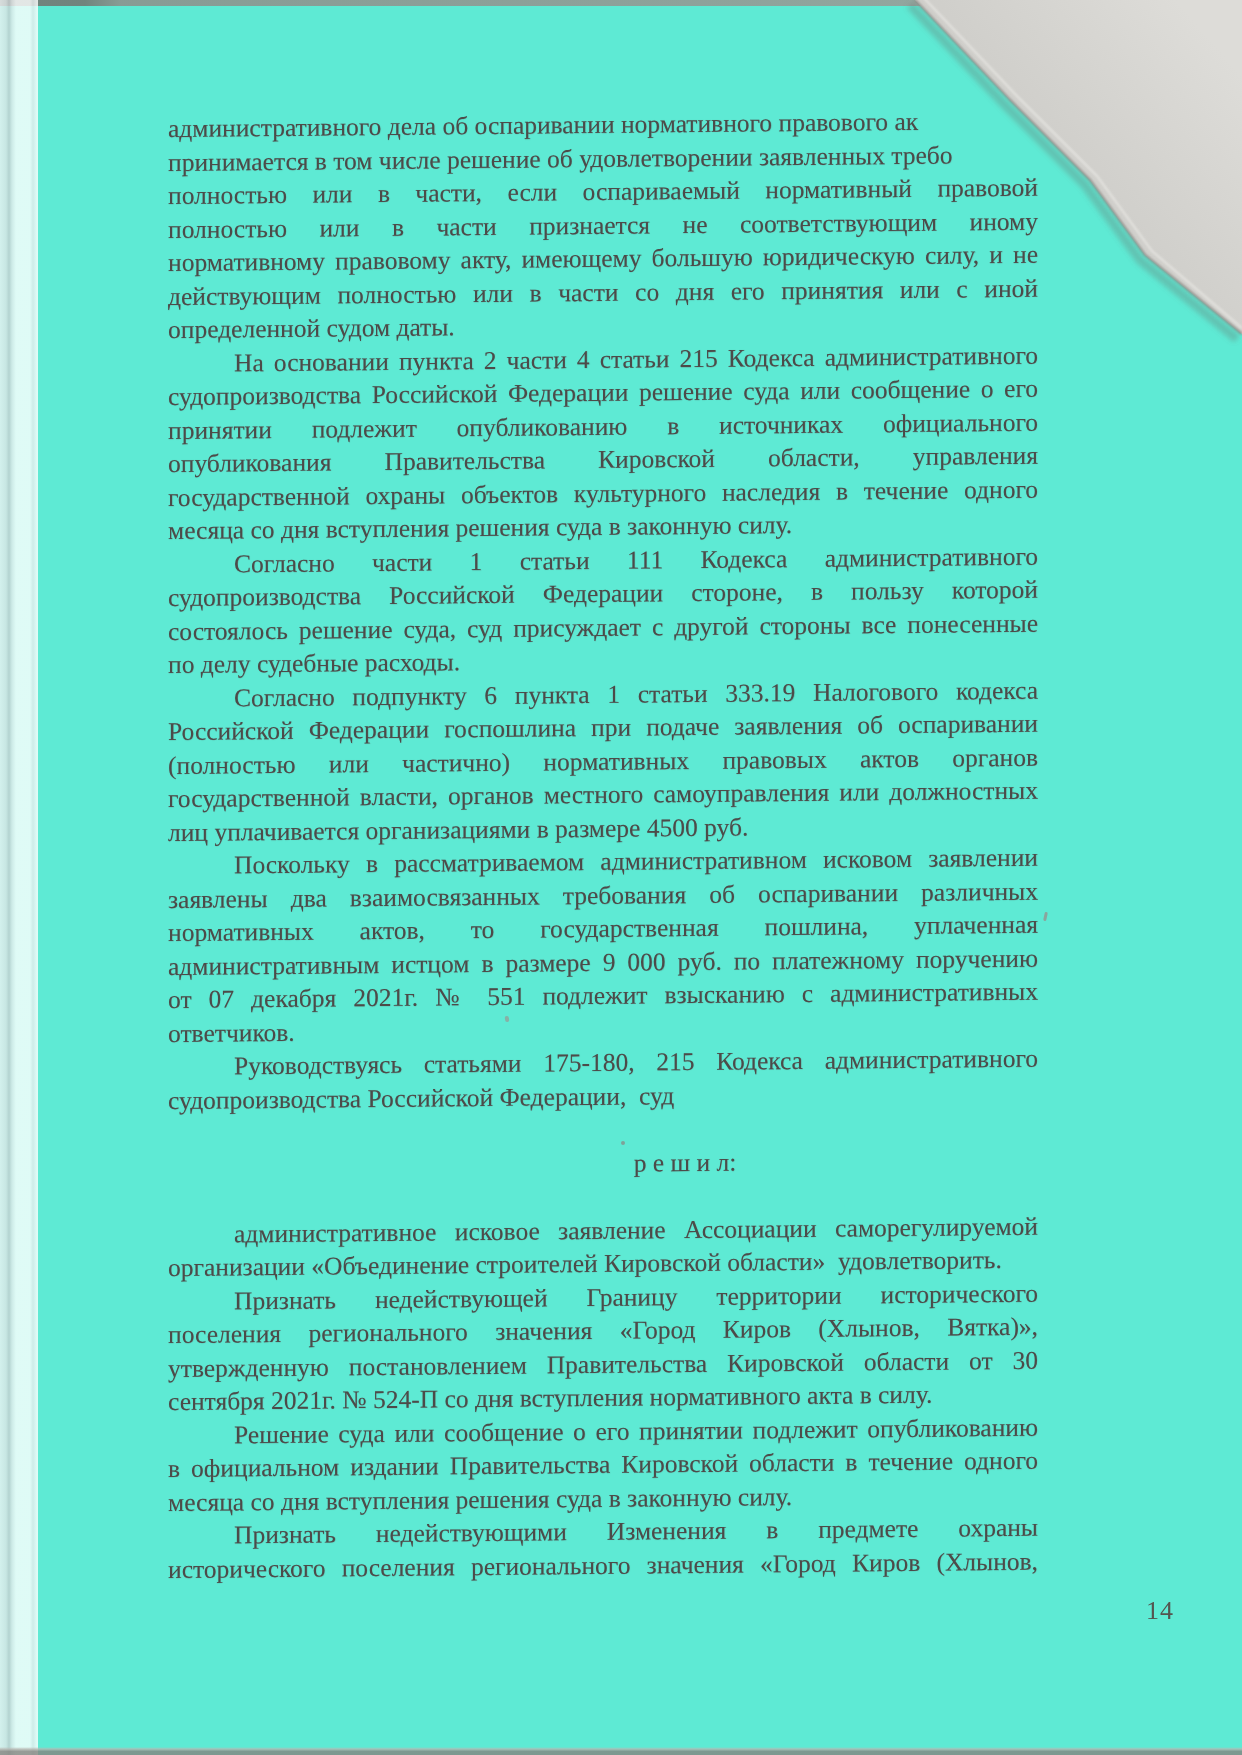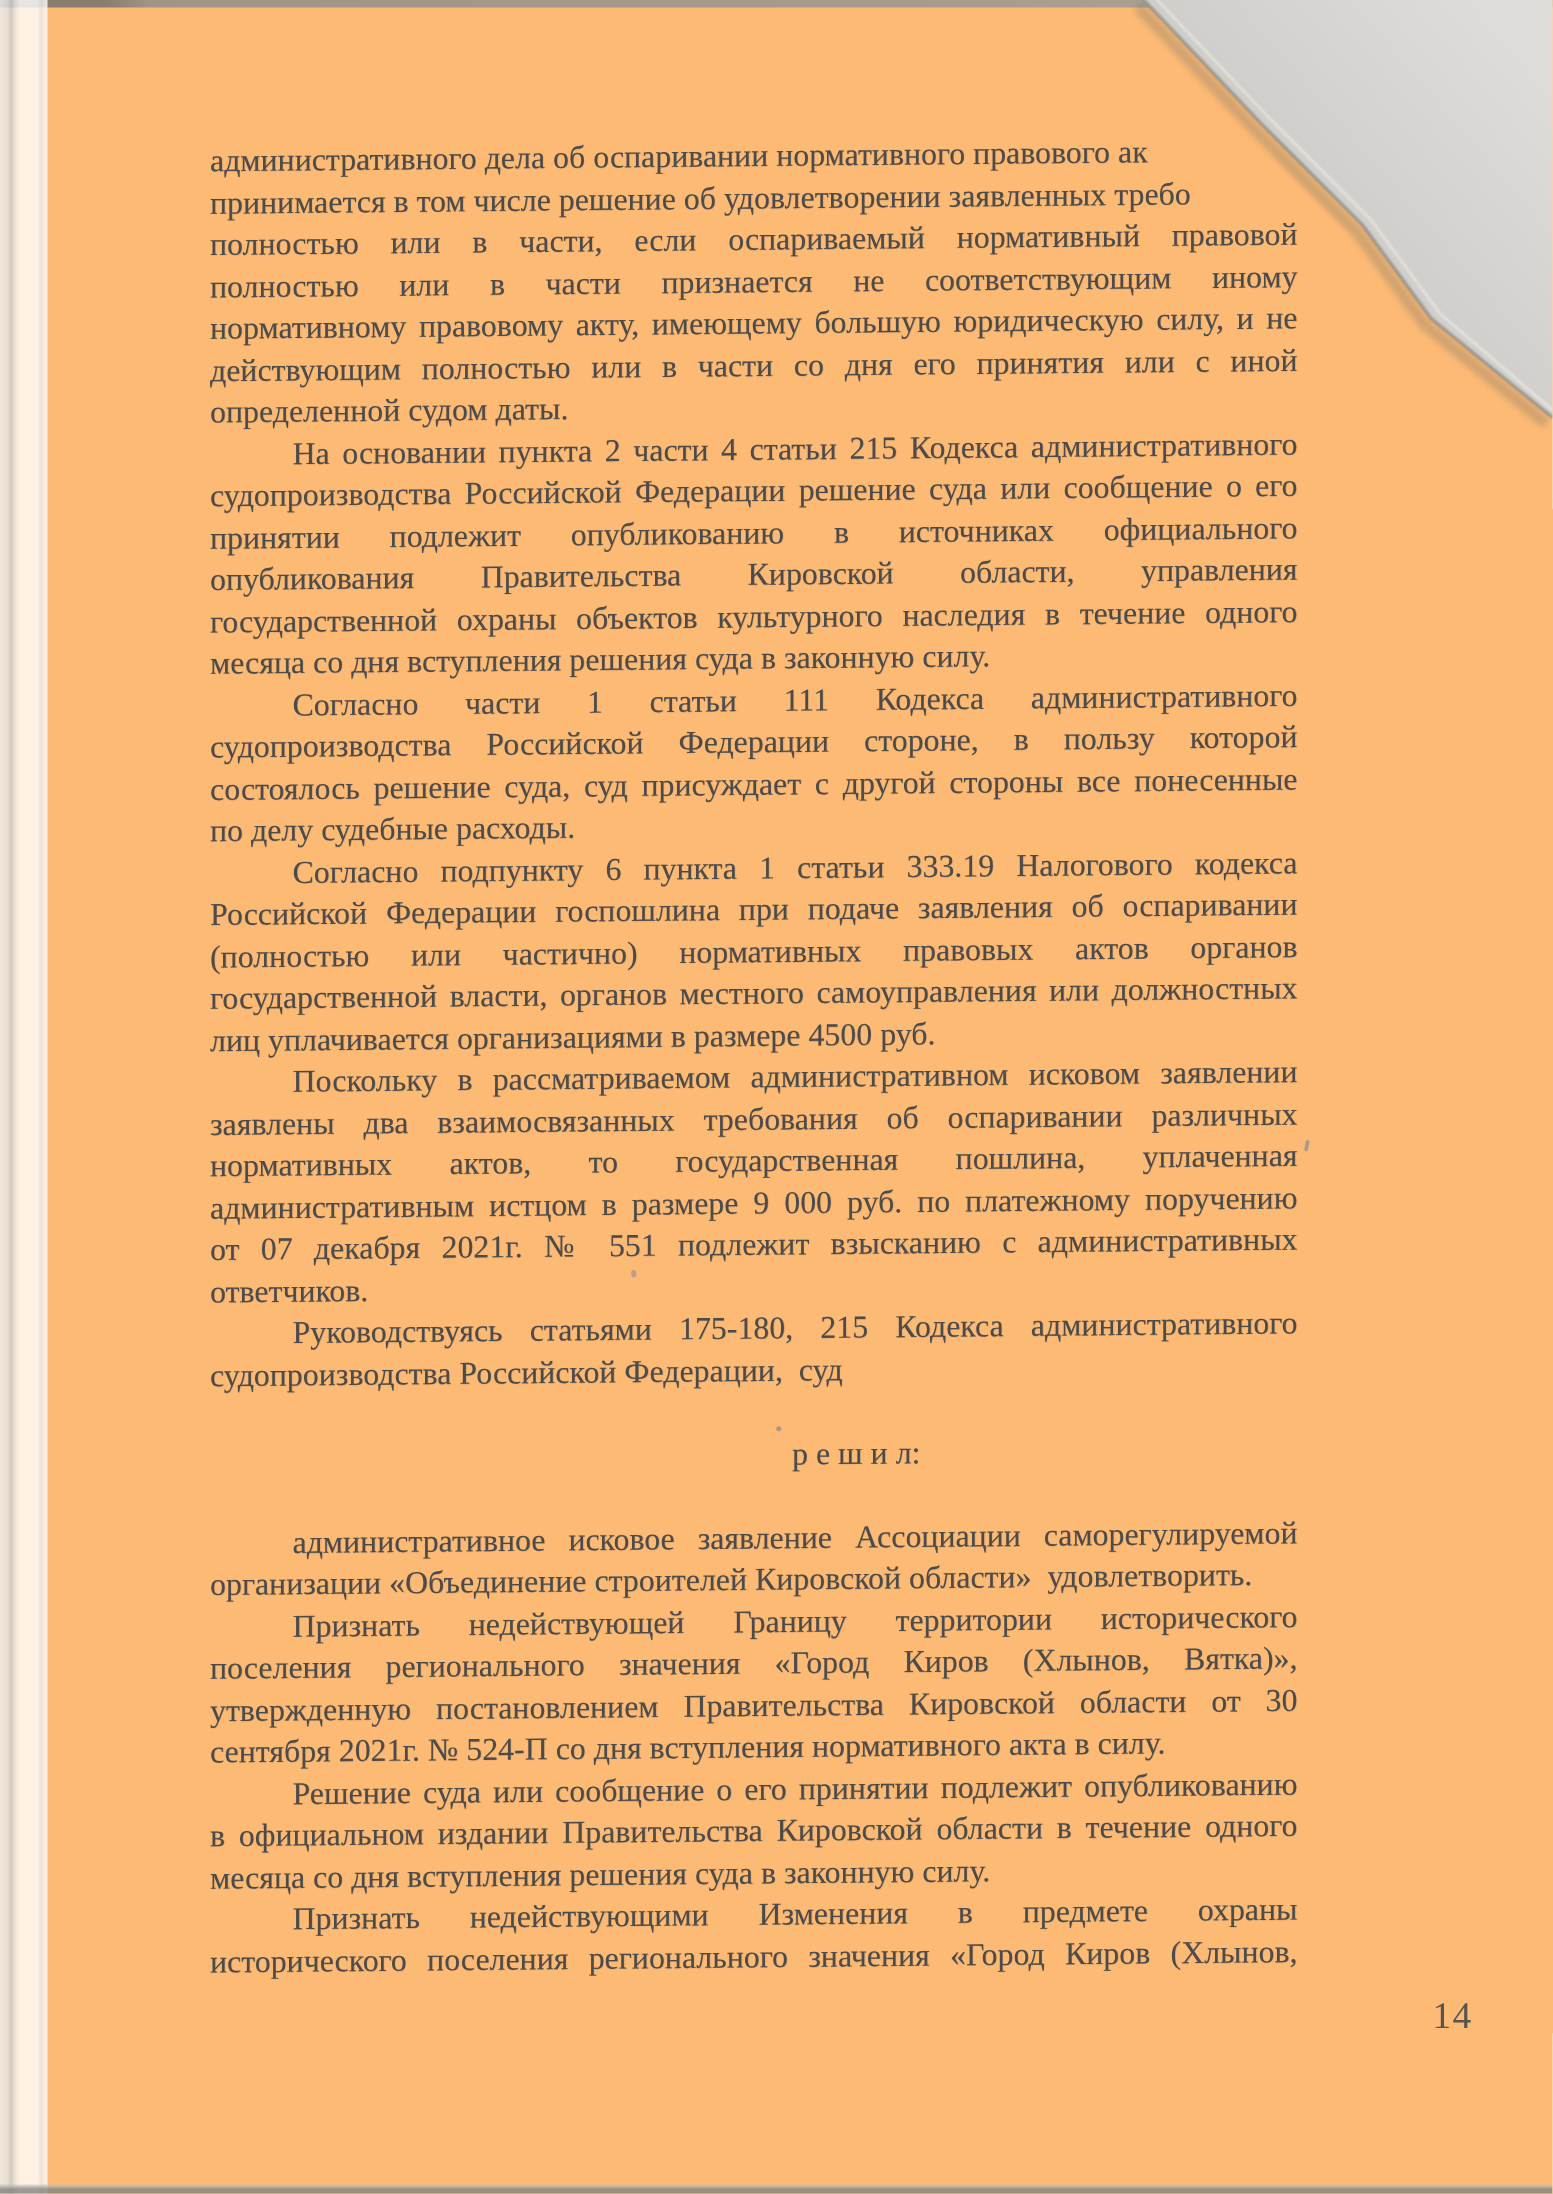--- a/index.html
+++ b/index.html
@@ -1,21 +1,21 @@
 <!DOCTYPE html>
 <html><head>
 <meta charset="utf-8">
 <style>
   html,body{margin:0;padding:0;}
   body{
     width:1242px;height:1755px;overflow:hidden;
     background:#fcfcfb;
     font-family:"Liberation Serif","DejaVu Serif",serif;
   }
-  .page{position:relative;width:1242px;height:1755px;background:#fdba74;}
+  .page{position:relative;width:1242px;height:1755px;background:#5eead4;}
 
   
   .edge-top{position:absolute;left:0;top:0;width:100%;height:6px;
     background:linear-gradient(to right,#74736e 0,#74736e 85px,#8f8e89 120px,#979691 60%,#a3a29d 100%);
     opacity:.85;}
   .edge-bottom{position:absolute;left:0;bottom:0;width:100%;height:8px;
     background:linear-gradient(to top,#85847f 0,#85847f 45%,#b9b8b3 75%,rgba(185,184,179,0) 100%);
     opacity:.8;}
   .edge-left{position:absolute;left:0;top:0;width:38px;height:100%;
     background:linear-gradient(to right,
@@ -39,21 +39,21 @@
   .line.a-left{text-align:left;text-align-last:left;}
   .line.a-end{text-align-last:left;}
   .line.ind{padding-left:66px;}
   .heading{
     height:33.5px;line-height:33.5px;font-size:25.5px;
     margin:33.5px 0;text-align:center;position:relative;left:82px;
   }
 
   .pagenum{
     position:absolute;left:1146px;top:1596px;
-    font-size:30px;color:#55544f;letter-spacing:1px;
+    font-size:26px;color:#55544f;letter-spacing:1px;
   }
 
   
   .fold{position:absolute;left:897px;top:0;pointer-events:none;}
 
   
   .speck{position:absolute;background:#8a8984;}
   .speck.s1{left:621px;top:1141px;width:4px;height:4px;border-radius:50%;opacity:.75;}
   .speck.s2{left:1044px;top:912px;width:3px;height:9px;border-radius:2px;transform:rotate(12deg);background:#95948f;opacity:.8;}
   .speck.s3{left:505px;top:1016px;width:4px;height:6px;border-radius:2px;transform:rotate(-8deg);background:#999893;opacity:.7;}

